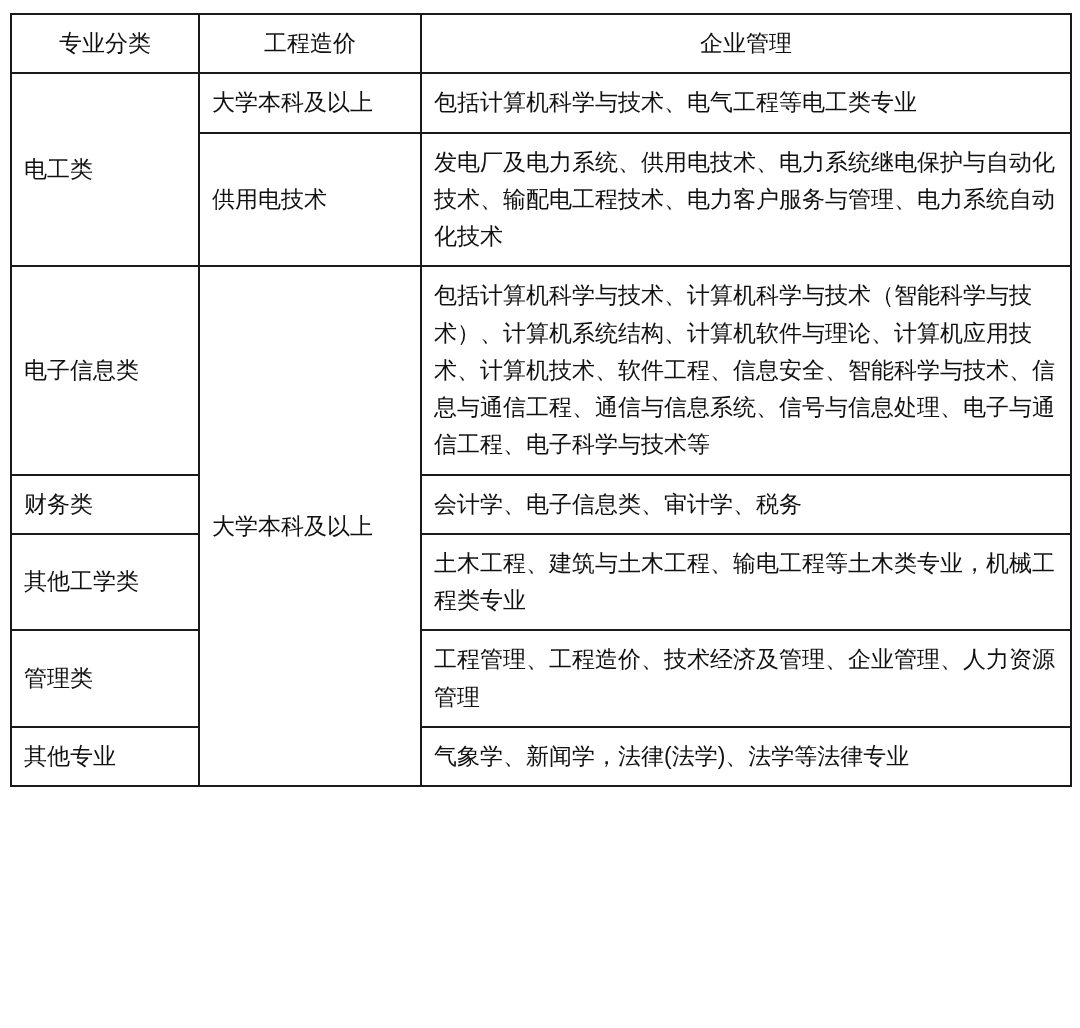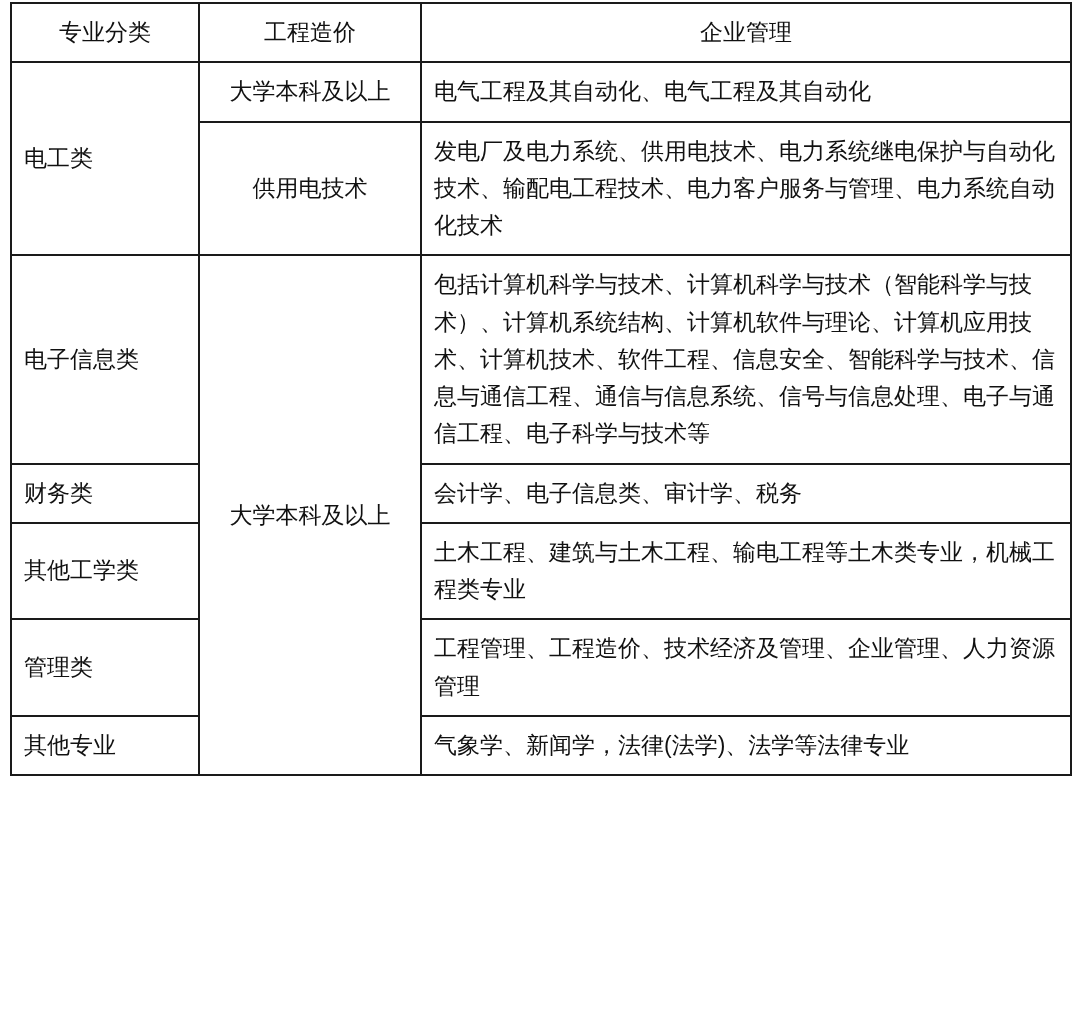--- a/index.html
+++ b/index.html
@@ -11,21 +11,21 @@
     width: 1080px;
     height: 1028px;
     font-family: "Liberation Sans", sans-serif;
     color: #111111;
   }
   .page {
     width: 1080px;
     height: 1028px;
     position: relative;
     box-sizing: border-box;
-    padding: 2px 10px 10px 10px;
+    padding: 13px 10px 10px 10px;
   }
   table.req-table {
     border-collapse: collapse;
     width: 1060px;
     table-layout: fixed;
   }
   table.req-table td,
   table.req-table th {
     border: 2px solid #1a1a1a;
     vertical-align: middle;
@@ -41,21 +41,20 @@
     padding: 14px 10px;
   }
   col.c1 { width: 188px; }
   col.c2 { width: 222px; }
   col.c3 { width: 650px; }
 
   td.cat {
     font-size: 23px;
   }
   td.edu {
-    text-align: center;
     font-size: 23px;
     margin-top: 44px;
   }
   td.major {
     text-align: left;
     font-size: 23px;
     line-height: 1.65;
   }
 </style>
 </head>
@@ -72,21 +71,21 @@
       <tr>
         <th>专业分类</th>
         <th>工程造价</th>
         <th>企业管理</th>
       </tr>
     </thead>
     <tbody>
       <tr>
         <td class="cat" rowspan="2">电工类</td>
         <td class="edu">大学本科及以上</td>
-        <td class="major">电气工程及其自动化、电气工程及其自动化</td>
+        <td class="major">包括计算机科学与技术、电气工程等电工类专业</td>
       </tr>
       <tr>
         <td class="edu">供用电技术</td>
         <td class="major">发电厂及电力系统、供用电技术、电力系统继电保护与自动化技术、输配电工程技术、电力客户服务与管理、电力系统自动化技术</td>
       </tr>
       <tr>
         <td class="cat">电子信息类</td>
         <td class="edu" rowspan="5">大学本科及以上</td>
         <td class="major">包括计算机科学与技术、计算机科学与技术（智能科学与技术）、计算机系统结构、计算机软件与理论、计算机应用技术、计算机技术、软件工程、信息安全、智能科学与技术、信息与通信工程、通信与信息系统、信号与信息处理、电子与通信工程、电子科学与技术等</td>
       </tr>

